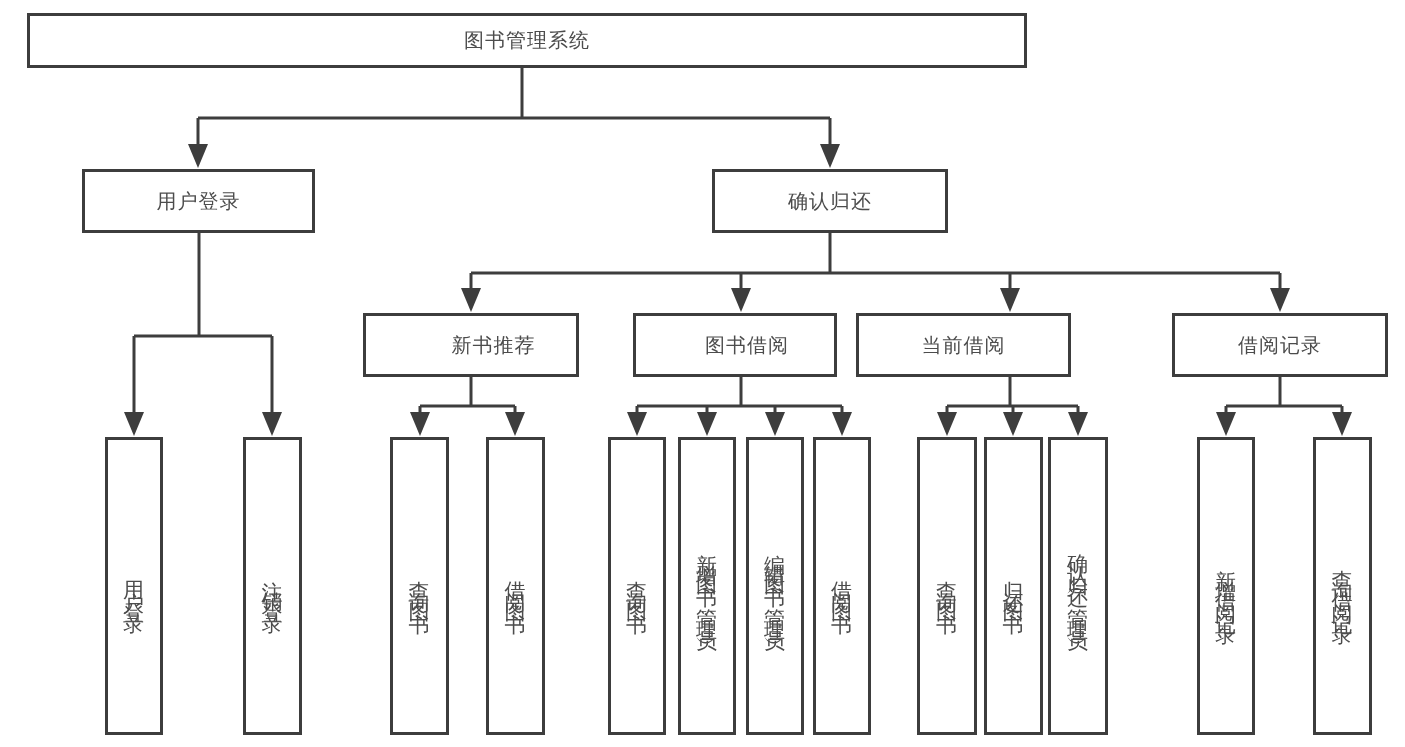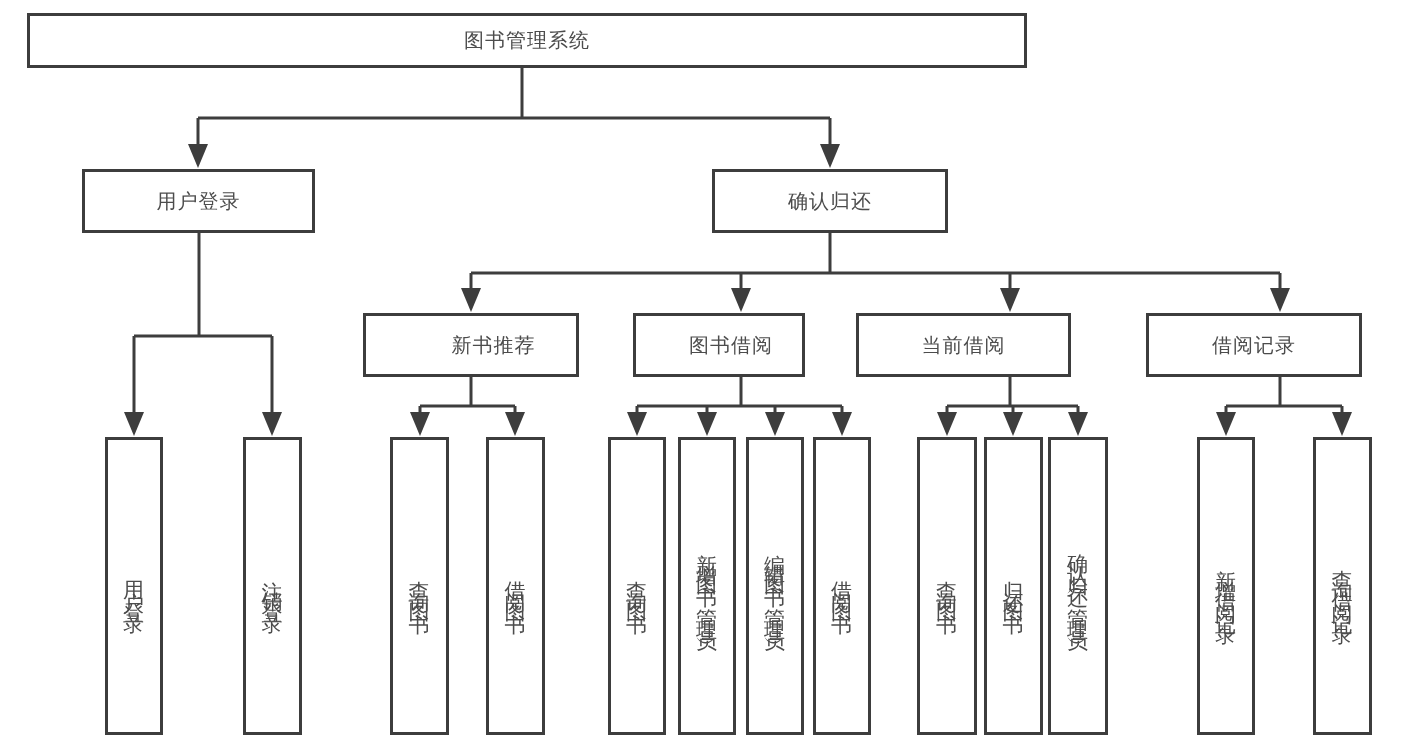--- a/index.html
+++ b/index.html
@@ -63,23 +63,23 @@
     color: #c6c6c6;
     letter-spacing: 1px;
     text-shadow: 1px 1px 0 rgba(255,255,255,0.85);
     white-space: nowrap;
   }
   
   #n-root            { left: 27px;  top: 13px;  width: 1000px; height: 55px; }
   #n-user-login      { left: 82px;  top: 169px; width: 233px;  height: 64px; }
   #n-book-mgmt       { left: 712px; top: 169px; width: 236px;  height: 64px; }
   #n-new-books       { left: 363px; top: 313px; width: 216px;  height: 64px; padding-left: 45px; }
-  #n-book-borrow     { left: 633px; top: 313px; width: 172px;  height: 64px; padding-left: 24px; }
+  #n-book-borrow     { left: 633px; top: 313px; width: 204px;  height: 64px; padding-left: 24px; }
   #n-current-borrow  { left: 856px; top: 313px; width: 215px;  height: 64px; }
-  #n-borrow-records  { left: 1146px;top: 313px; width: 216px;  height: 64px; }
+  #n-borrow-records  { left: 1172px;top: 313px; width: 216px;  height: 64px; }
   #l-user-login      { left: 105px;  width: 58px; }
   #l-logout          { left: 243px;  width: 59px; }
   #l-nb-query        { left: 390px;  width: 59px; }
   #l-nb-borrow       { left: 486px;  width: 59px; }
   #l-bb-query        { left: 608px;  width: 58px; }
   #l-bb-add          { left: 678px;  width: 58px; }
   #l-bb-edit         { left: 746px;  width: 58px; }
   #l-bb-borrow       { left: 813px;  width: 58px; }
   #l-cb-query        { left: 917px;  width: 60px; }
   #l-cb-return       { left: 984px;  width: 59px; }

